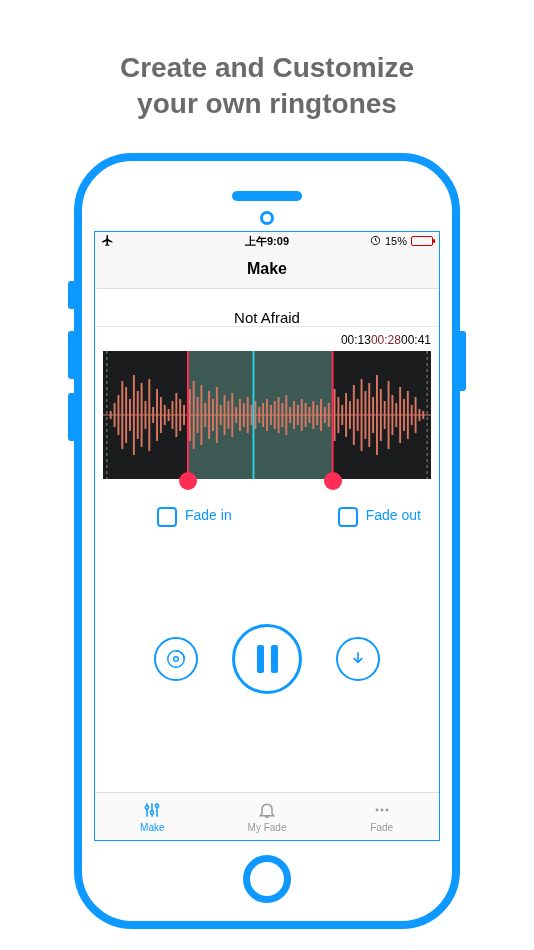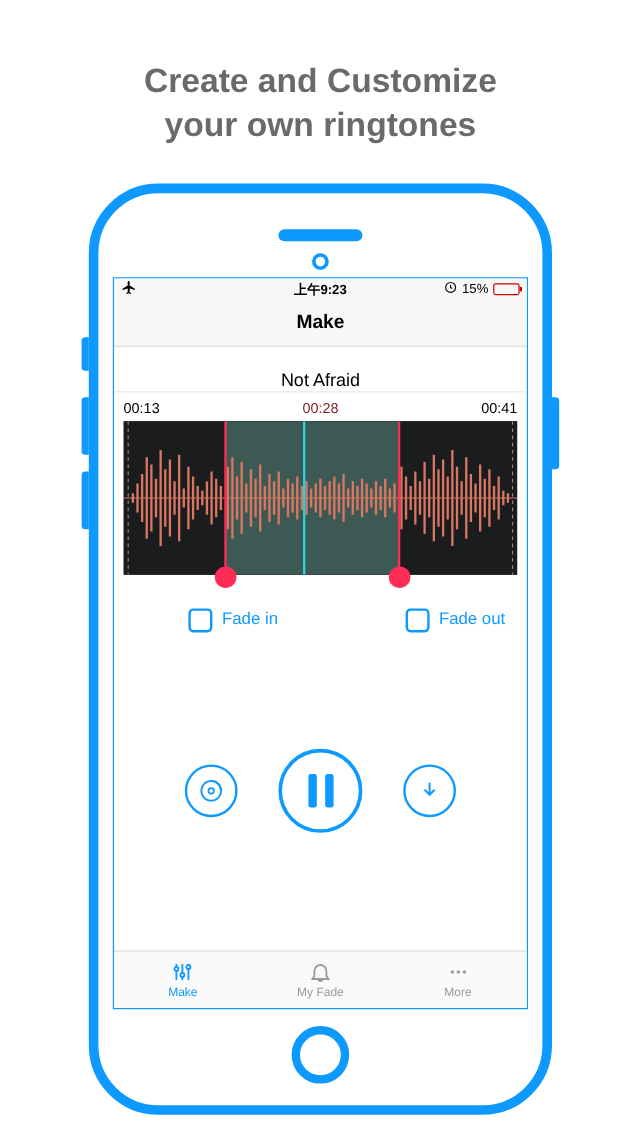--- a/index.html
+++ b/index.html
@@ -110,21 +110,21 @@
   }
 
   .song-title {
     height: 38px;
     border-bottom: 1px solid #e8e8e8;
     display:flex; align-items:flex-end; justify-content:center;
     font-size: 15px;
   }
 
   .time-row {
-    display:flex; justify-content:space-between;
+    display:flex; justify-content:flex-end;
     padding: 6px 8px 4px 8px;
     font-size: 12px;
   }
   .time-row .mid { color:#7f1d1d; }
 
   .waveform-wrap {
     margin: 0 8px;
     position: relative;
   }
   .waveform {
@@ -194,21 +194,21 @@
   <div class="camera"></div>
 
   <div class="screen">
 
     <div class="status-bar">
       <span>
         <svg width="13" height="13" viewBox="0 0 24 24" fill="#000">
             <path d="M21 16v-2l-8-5V3.5a1.5 1.5 0 0 0-3 0V9l-8 5v2l8-2.5V19l-2 1.5V22l3.5-1 3.5 1v-1.5L13 19v-5.5l8 2.5z"></path>
           </svg>
       </span>
-      <span class="time">上午9:23</span>
+      <span class="time">上午9:09</span>
       <div class="right">
         <span>
           <svg width="11" height="11" viewBox="0 0 24 24" fill="none" stroke="#000" stroke-width="2">
               <circle cx="12" cy="12" r="9"></circle>
               <path d="M12 7v5l3 2"></path>
             </svg>
         </span>
         <span style="font-size:11px;">15%</span>
         <span class="battery"><span class="fill"></span></span>
       </div>
@@ -382,20 +382,20 @@
             <path d="M10 19a2 2 0 0 0 4 0"></path>
           </svg>
         <span>My Fade</span>
       </div>
       <div class="tab">
         <svg viewBox="0 0 24 24" fill="#9a9a9a">
             <circle cx="6" cy="12" r="1.7"></circle>
             <circle cx="12" cy="12" r="1.7"></circle>
             <circle cx="18" cy="12" r="1.7"></circle>
           </svg>
-        <span>More</span>
+        <span>Fade</span>
       </div>
     </div>
 
   </div>
 
   <div class="home-btn"></div>
 </div>
 
 </body></html>

